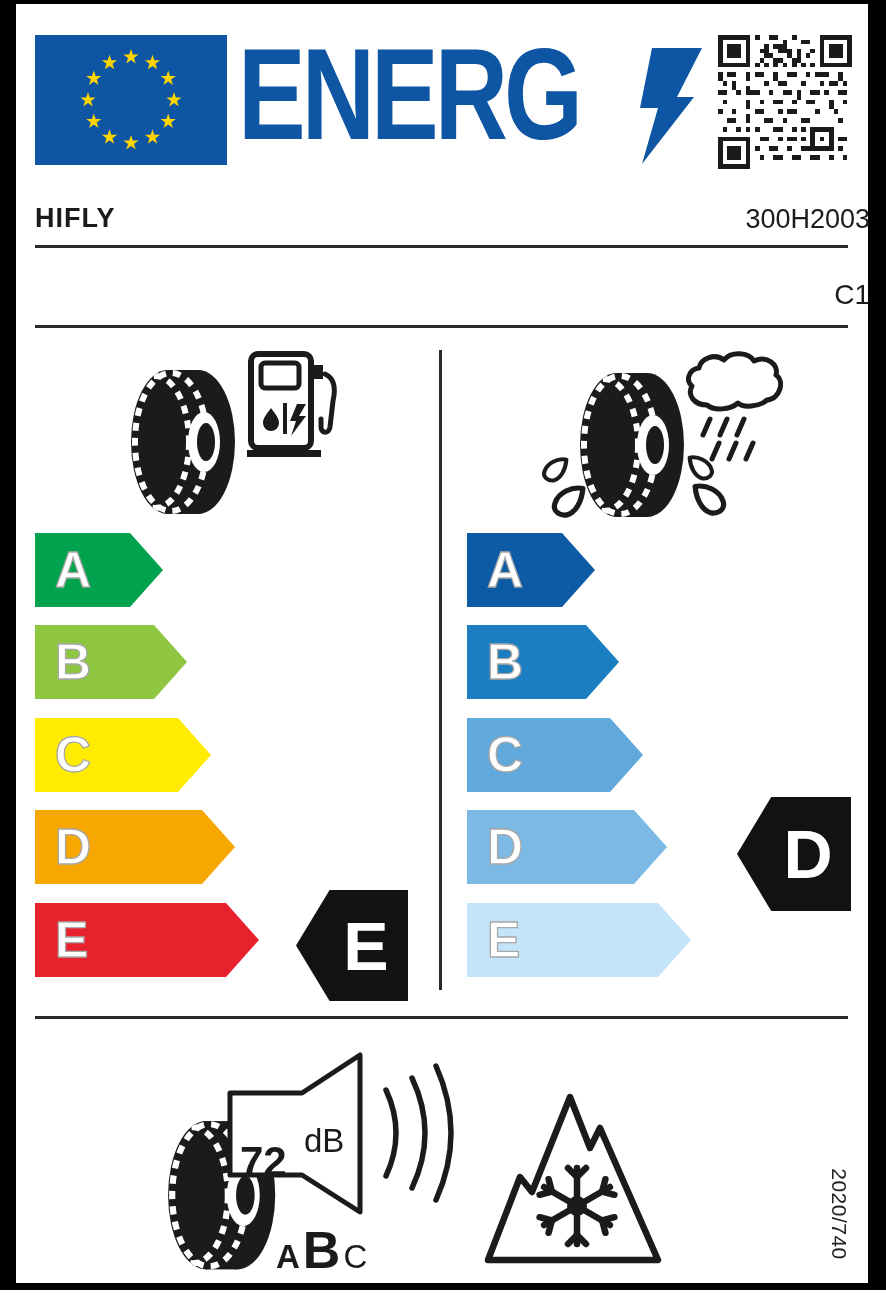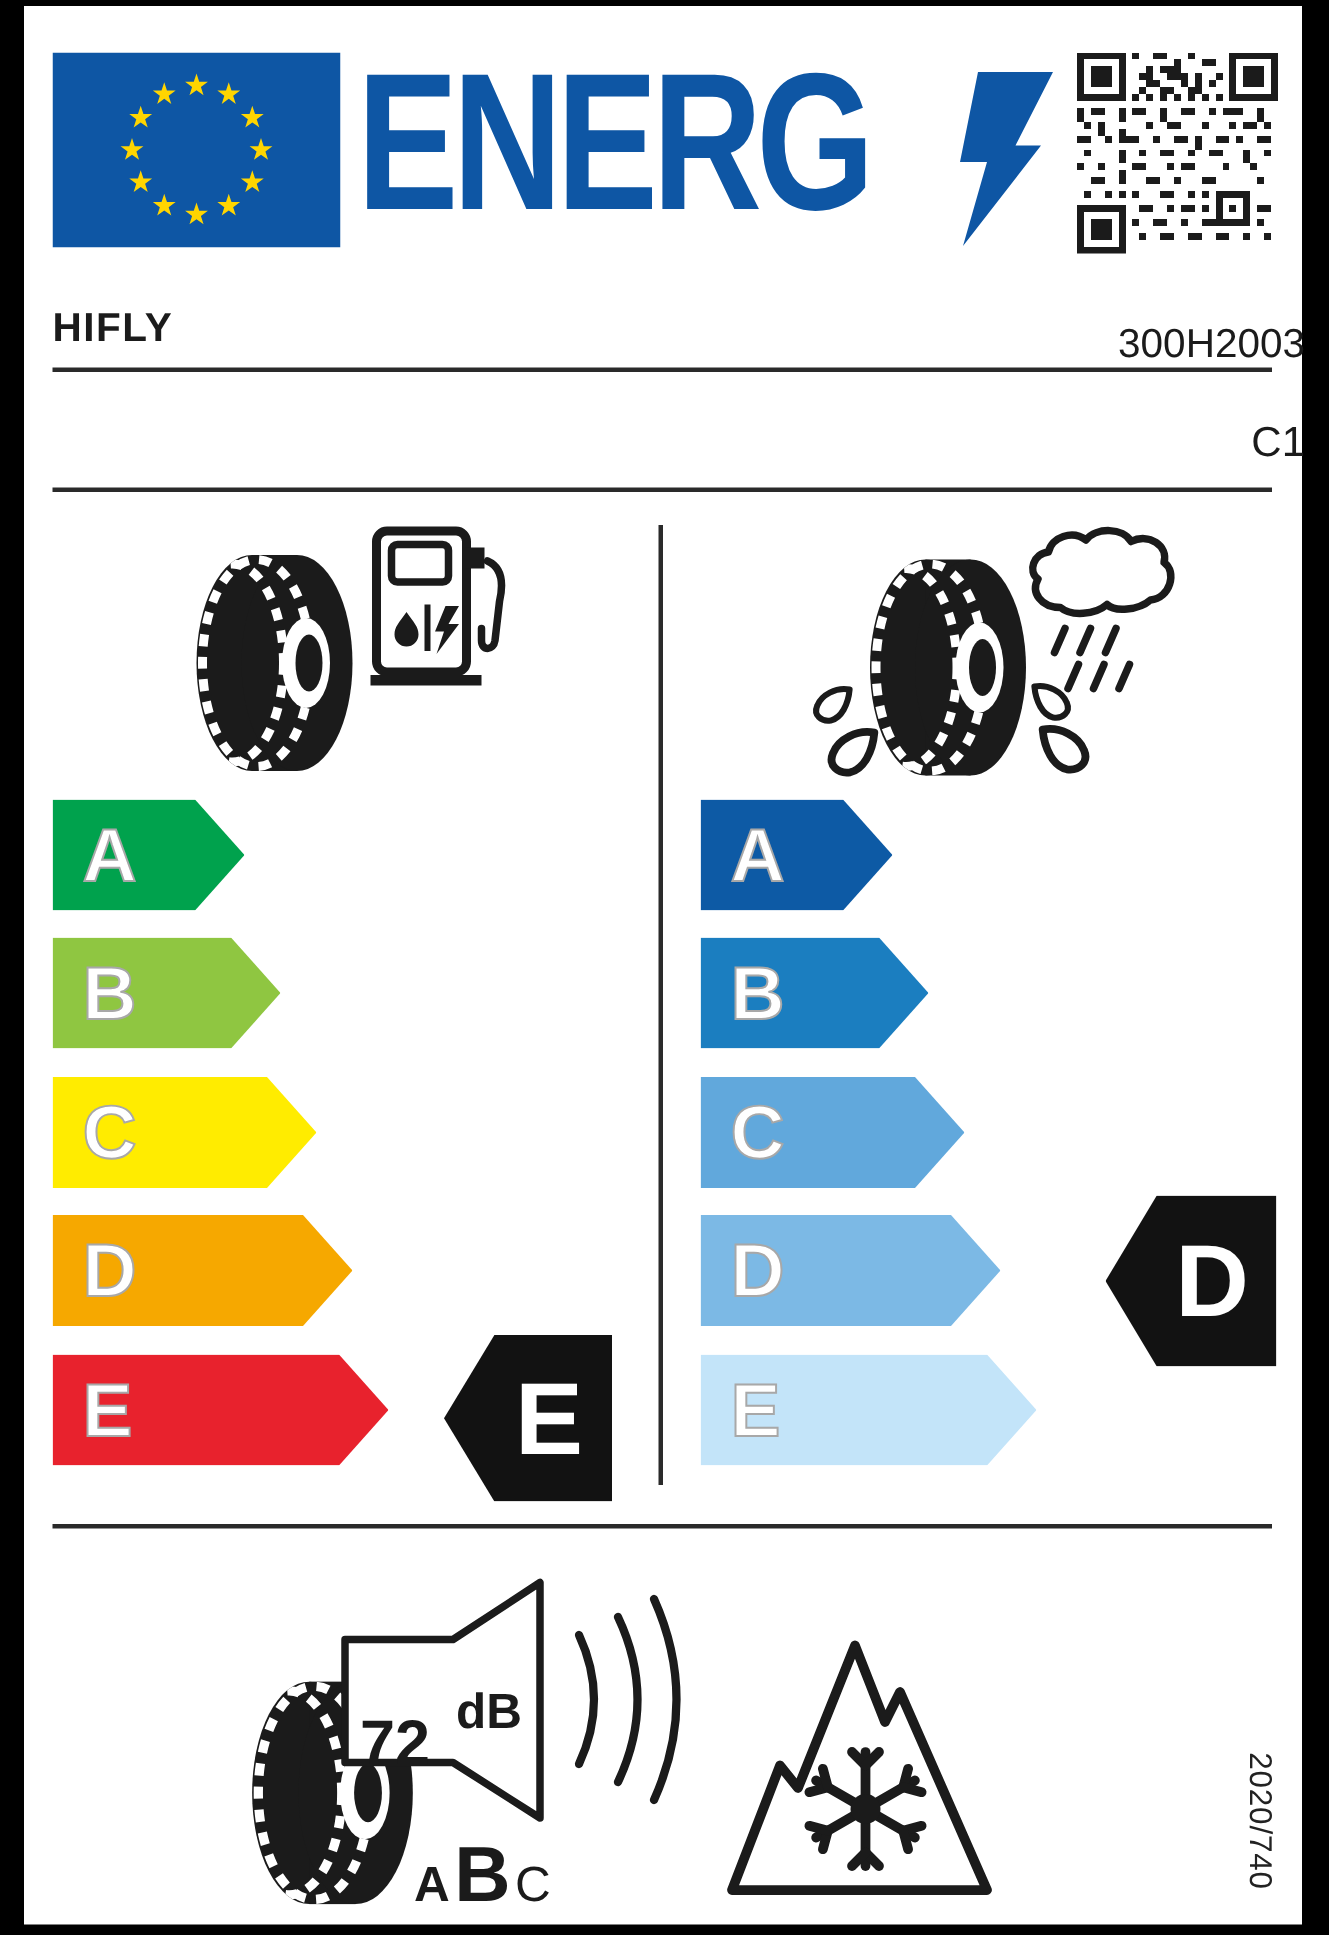--- a/index.html
+++ b/index.html
@@ -7,21 +7,21 @@
        font-family:"Liberation Sans",sans-serif;color:#1b1b1b;}
   #label{position:absolute;left:0;top:0;width:886px;height:1299px;background:#fff;padding-left:22px;}
   .frame{position:absolute;left:0;top:0;width:886px;height:1290px;box-sizing:border-box;
          border:solid #000;border-width:4px 18px 7px 16px;pointer-events:none;}
   .abs{position:absolute;}
   .rule{position:absolute;left:35px;width:813px;height:3px;background:#2a2a2a;}
   #rule1{top:245px} #rule2{top:325px} #rule3{top:1016px}
   #vdivider{position:absolute;left:439px;top:350px;width:3px;height:640px;background:#2a2a2a;}
 
   #brand{left:35px;top:203px;font-size:27px;font-weight:700;letter-spacing:1px;}
-  #model-code{right:38px;top:214px;font-size:27px;font-weight:400;}
+  #model-code{right:38px;top:204px;font-size:27px;font-weight:400;}
   #tire-size{left:35px;top:264px;font-size:45px;font-weight:400;letter-spacing:1px;}
   #tire-class{right:38px;top:279px;font-size:28px;font-weight:400;text-align:right;}
 
   #energ-text{left:238px;top:40px;font-size:130px;line-height:108px;font-weight:700;
               color:var(--eu-blue);letter-spacing:-5px;transform:scaleX(.78);transform-origin:0 0;}
 
   .arrow{position:absolute;height:74px;box-sizing:border-box;display:flex;align-items:center;
          padding-left:20px;
          clip-path:polygon(0 0,calc(100% - 33px) 0,100% 50%,calc(100% - 33px) 100%,0 100%);}
   .arrow span{font-size:50px;font-weight:700;color:#fff;-webkit-text-stroke:1.3px #a8a8a8;}
@@ -30,21 +30,21 @@
   .col-l{left:35px}.col-r{left:467px}
 
   .indicator{position:absolute;background:var(--indicator-black);box-sizing:border-box;
              display:flex;align-items:center;justify-content:center;padding-left:28px;
              clip-path:polygon(0 50%,30% 0,100% 0,100% 100%,30% 100%);}
   .indicator span{font-size:68px;font-weight:700;color:#fff;}
   #fuel-ind{left:296px;top:890px;width:112px;height:111px;}
   #wet-ind{left:737px;top:797px;width:114px;height:114px;}
 
   #noise-value{left:240px;top:1138px;font-size:42px;font-weight:700;}
-  #noise-unit{left:304px;top:1122px;font-size:33px;font-weight:700;}
+  #noise-unit{left:304px;top:1122px;font-size:33px;font-weight:400;}
   #noise-classes{left:276px;top:1220px;display:flex;align-items:baseline;gap:3px;}
   #noise-classes .nc-a{font-size:33px;font-weight:600;}
   #noise-classes .nc-b{font-size:52px;font-weight:800;}
   #noise-classes .nc-c{font-size:33px;font-weight:400;}
   #regulation{left:789px;top:1202px;width:100px;height:24px;font-size:21px;color:#222;
               text-align:center;transform:rotate(90deg);transform-origin:50% 50%;letter-spacing:.5px;}
   svg{display:block;}
 </style>
 </head>
 <body>

